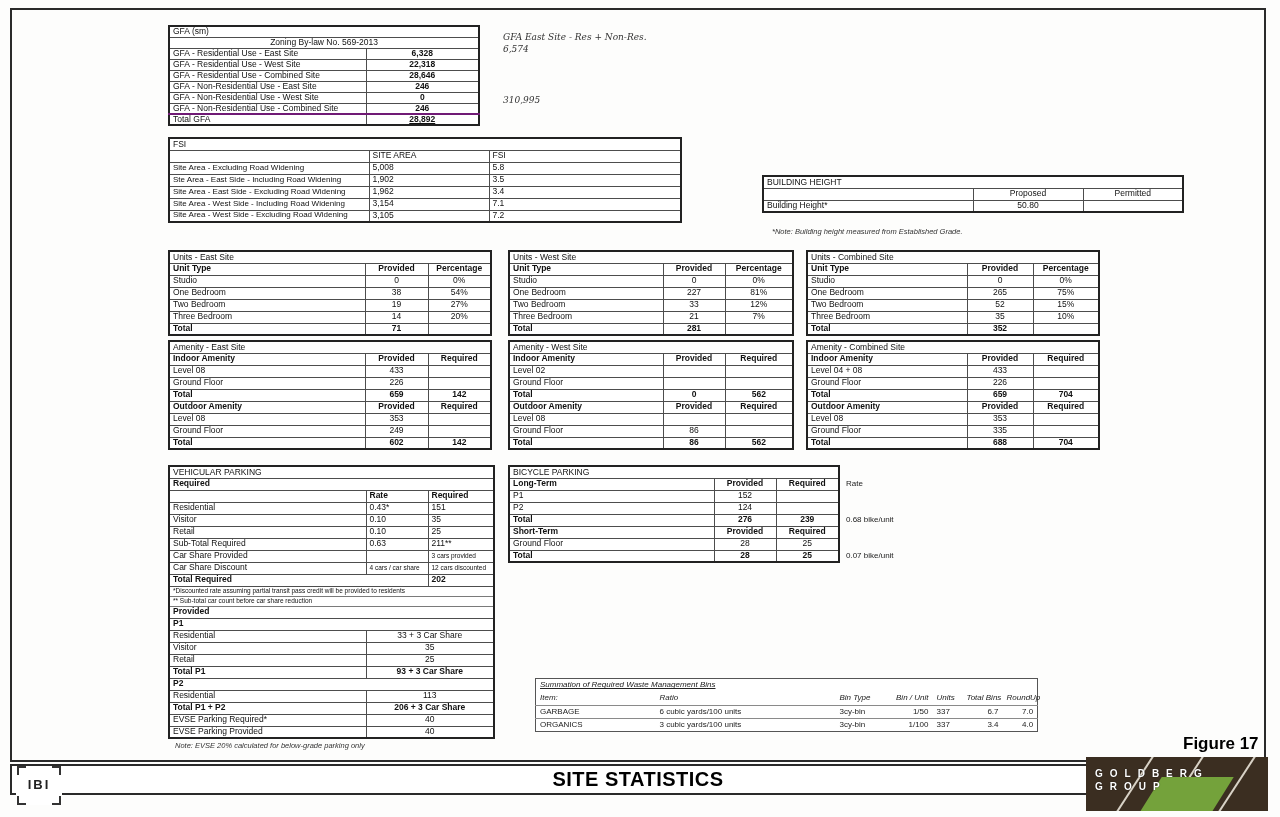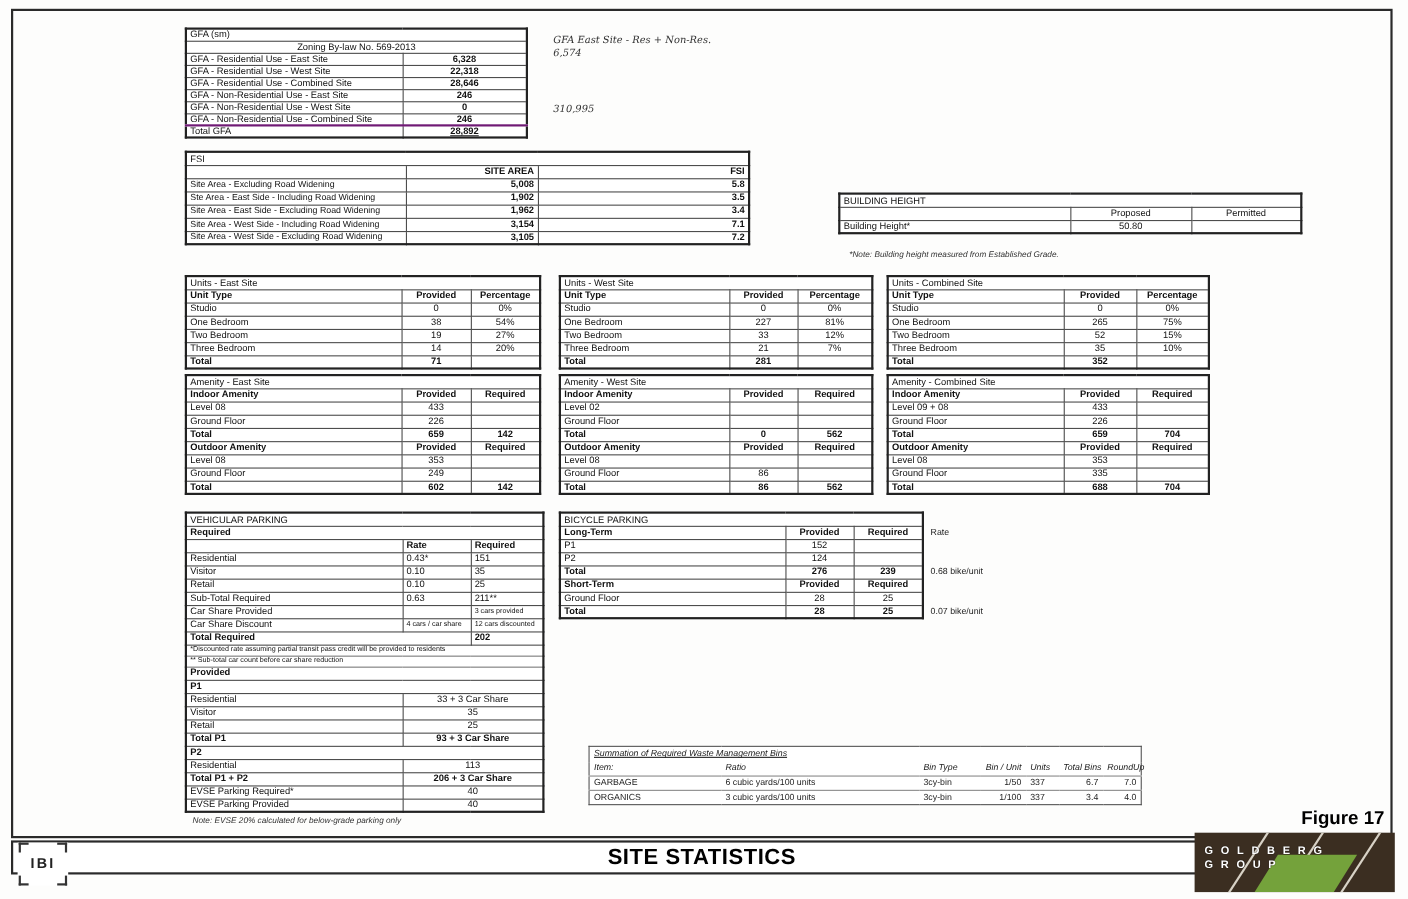--- a/index.html
+++ b/index.html
@@ -8,21 +8,21 @@
 .abs{position:absolute}
 .frame{border:2px solid #2a2a2a}
 table{border-collapse:collapse;table-layout:fixed;background:#fff}
 .tbl{border:2px solid #222}
 .tbl td{border:1px solid #4d4d4d;font:8.5px/1.1 "Liberation Sans",sans-serif;padding:0 3px;height:12px;white-space:nowrap;overflow:hidden;color:#111;vertical-align:middle}
 .gfa td{height:11px}
 .b{font-weight:bold}
 .c{text-align:center}
 .u{text-decoration:underline}
 .gfa td+td{text-align:center;font-weight:bold}
-.fsi td+td{text-align:right;font-weight:bold}
+.fsi td+td{text-align:left;font-weight:normal}
 .fsi td:first-child{font-size:8px}
 .bh td+td{text-align:center}
 .grid3 td+td{text-align:center}
 .grid3 tr.h td,.grid3 tr.t td{font-weight:bold}
 .veh tr.h td,.veh tr.t td{font-weight:bold}
 .veh td.fn{font-size:6.5px;height:10px;border-top:1px solid #7a7a7a;border-bottom:1px solid #7a7a7a}
 .veh td.sm{font-size:6.5px}
 .waste{border:1px solid #555}
 .waste td{border:0;font:8px/1.1 "Liberation Sans",sans-serif;padding:0 4px;height:13px;white-space:nowrap;color:#222}
 .waste tr.d td{border-top:1px solid #8a8a8a}
@@ -434,21 +434,21 @@
 <tbody>
         <tr>
           <td colspan="3" class="b">Amenity - Combined Site</td>
         </tr>
 <tr class="h">
           <td>Indoor Amenity</td>
           <td>Provided</td>
           <td>Required</td>
         </tr>
 <tr>
-          <td>Level 09 + 08</td>
+          <td>Level 04 + 08</td>
           <td>433</td>
           <td></td>
         </tr>
 <tr>
           <td>Ground Floor</td>
           <td>226</td>
           <td></td>
         </tr>
 <tr class="t">
           <td>Total</td>

